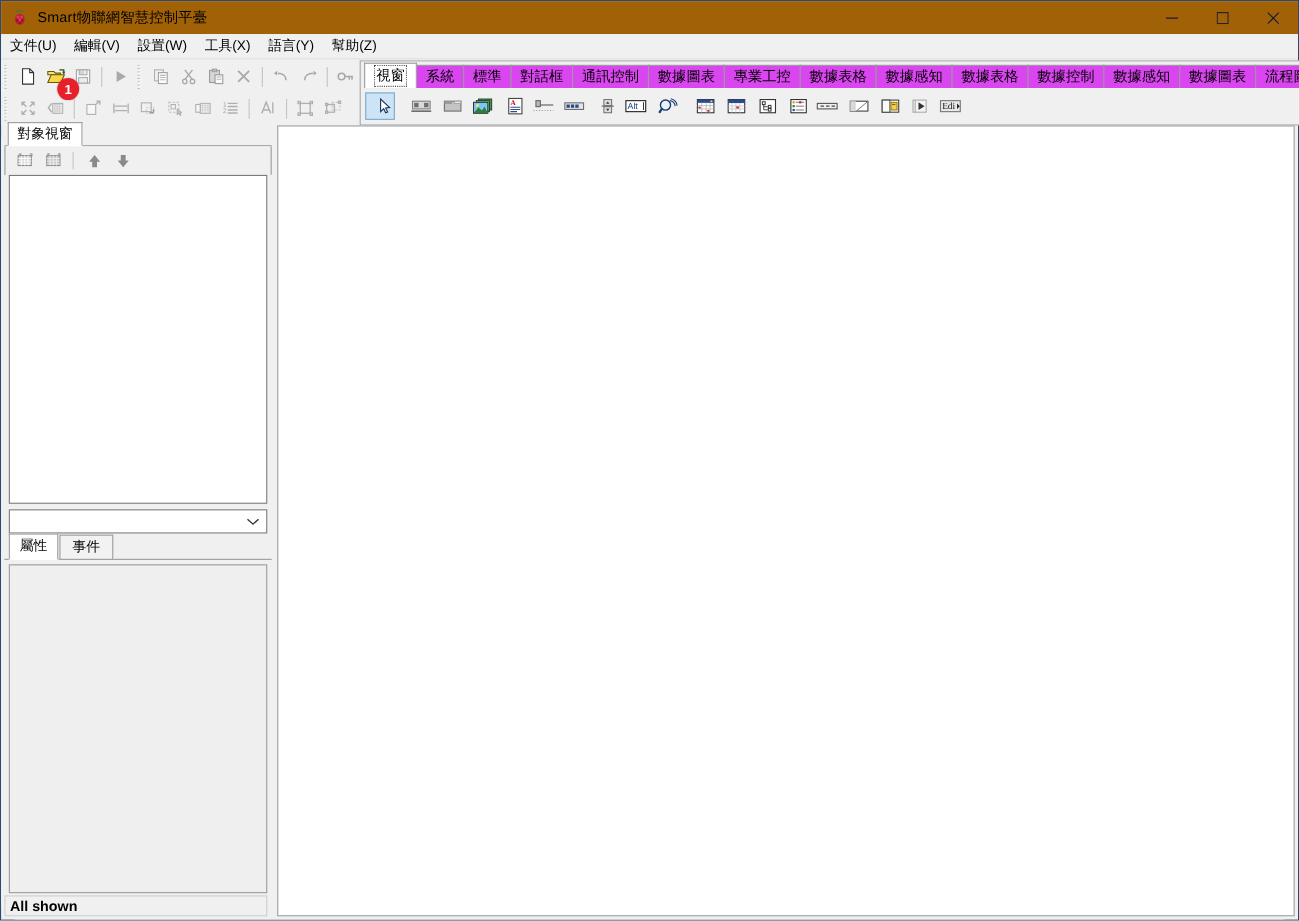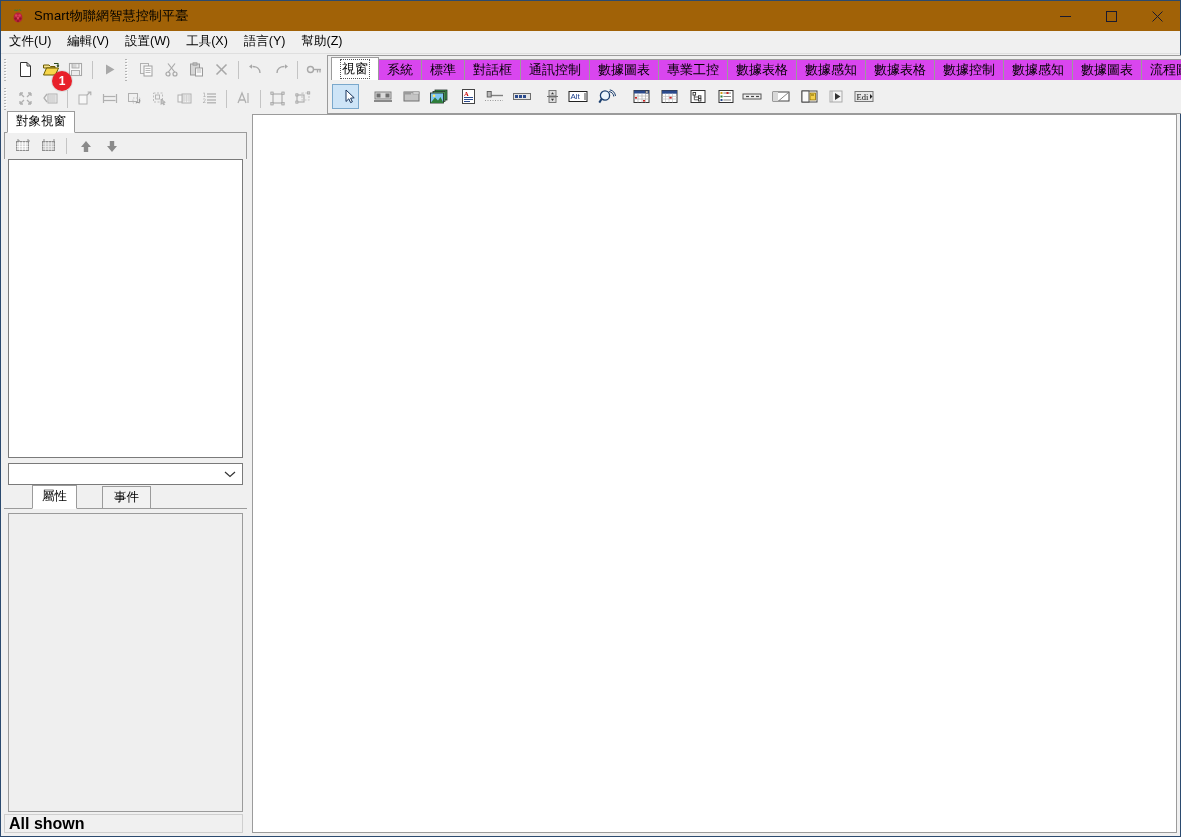--- a/index.html
+++ b/index.html
@@ -238,21 +238,20 @@
     padding-left: 4px;
   }
   .prop-tab {
     font-size: 12.5px;
     padding: 2px 11px 2px 11px;
     border: 1px solid #9b9b9b;
     background: #f2f2f2;
     margin-right: 1px;
     position: relative; top: 1px;
     cursor: default;
-    margin-left: 24px;
   }
   .prop-tab.active {
     background: #fff;
     border-bottom: 1px solid #fff;
     font-weight: normal;
     padding: 2px 9px 3px 9px;
   }
   .propgrid {
     flex: 1 1 auto;
     margin: 4px 4px 0 4px;
@@ -262,21 +261,21 @@
   }
   .statusbar {
     flex: 0 0 19px;
     height: 19px;
     margin: 2px 4px 0 0;
     border: 1px solid #cfcfcf;
     background: #f0f0f0;
     display: flex; align-items: center;
     padding-left: 4px;
   }
-  .status-text { font-size: 16px; font-weight: bold; color: #000; }
+  .status-text { font-size: 13px; font-weight: bold; color: #000; }
 
   
   .canvaswrap {
     flex: 1 1 auto;
     margin-left: 5px;
     border: 1px solid #9b9b9b;
     background: #ffffff;
     min-width: 0;
   }
 

